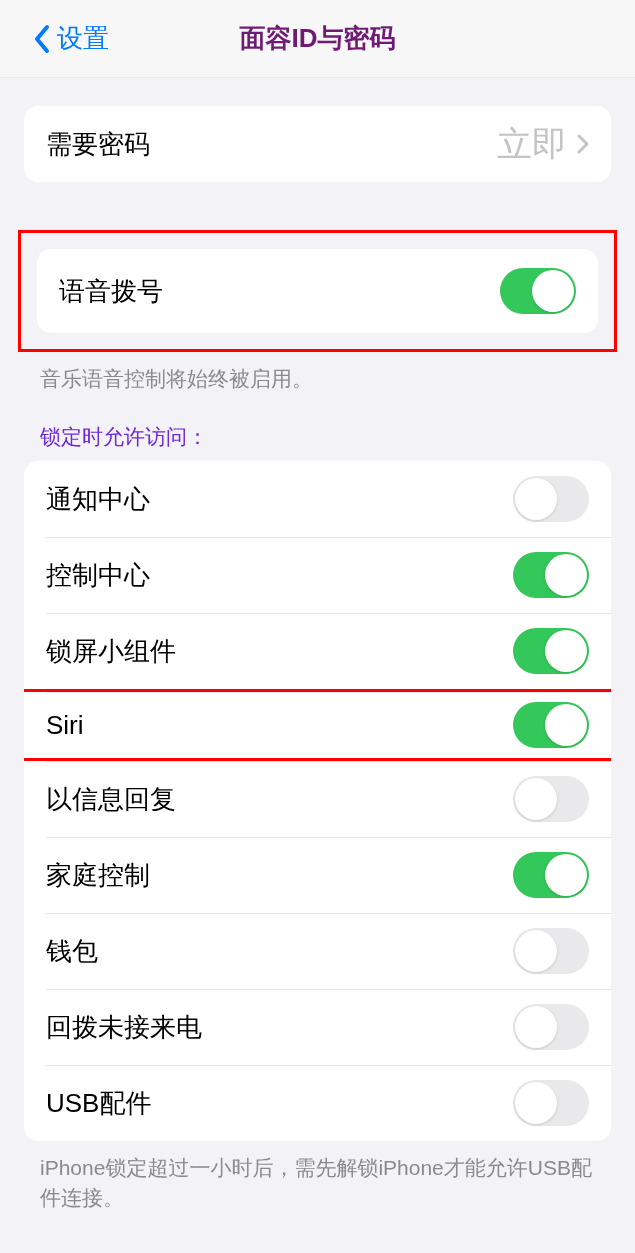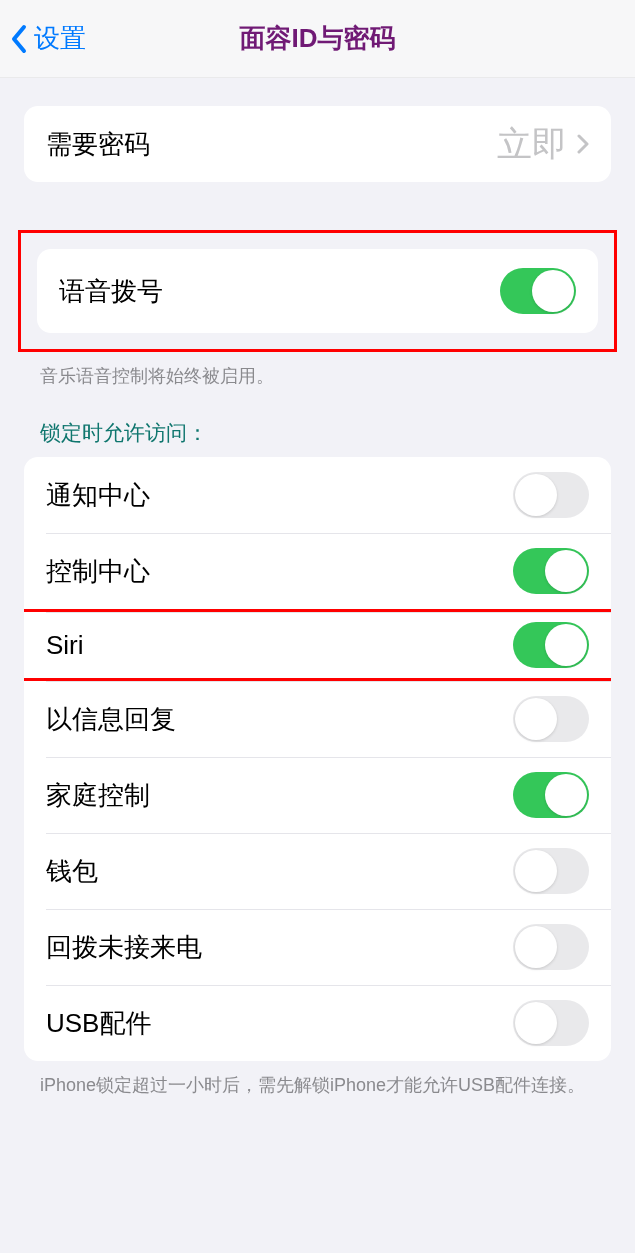--- a/index.html
+++ b/index.html
@@ -22,20 +22,21 @@
       position: relative;
       border-bottom: 1px solid rgba(0,0,0,0.05);
     }
     .back-button {
       display: flex;
       align-items: center;
       padding-left: 10px;
       color: #007aff;
       font-size: 26px;
       cursor: pointer;
+      margin-left: 23px;
     }
     .back-chevron {
       width: 18px;
       height: 30px;
       margin-right: 6px;
     }
     .nav-title {
       position: absolute;
       left: 50%;
       transform: translateX(-50%);
@@ -114,28 +115,28 @@
       top: 2px;
       box-shadow: 0 1px 3px rgba(0,0,0,0.15);
     }
     .toggle.on .toggle-knob {
       right: 2px;
     }
     .toggle.off .toggle-knob {
       left: 2px;
     }
     .footer-text {
-      font-size: 18px;
+      font-size: 21px;
       color: #8a8a8e;
       padding: 12px 40px 0 40px;
       line-height: 1.4;
     }
     .header-text {
       font-size: 21px;
-      color: #0f766e;
+      color: #6d28d9;
       padding: 0 40px 10px 40px;
     }
     .highlight-box {
       border: 3px solid #ff0000;
       margin: 0 18px;
       padding: 16px;
     }
     .highlight-box .group {
       margin: 0;
     }
@@ -193,20 +194,26 @@
         <div class="toggle off">
           <div class="toggle-knob"></div>
         </div>
       </div>
       <div class="row">
         <span class="row-label">控制中心</span>
         <div class="toggle on">
           <div class="toggle-knob"></div>
         </div>
       </div>
+      <div class="row">
+        <span class="row-label">锁屏小组件</span>
+        <div class="toggle on">
+          <div class="toggle-knob"></div>
+        </div>
+      </div>
       <div class="row" style="border: 3px solid rgb(255, 0, 0); margin-left: -3px; margin-right: -3px; height: 72px;">
         <span class="row-label">Siri</span>
         <div class="toggle on">
           <div class="toggle-knob"></div>
         </div>
       </div>
       <div class="row">
         <span class="row-label">以信息回复</span>
         <div class="toggle off">
           <div class="toggle-knob"></div>

